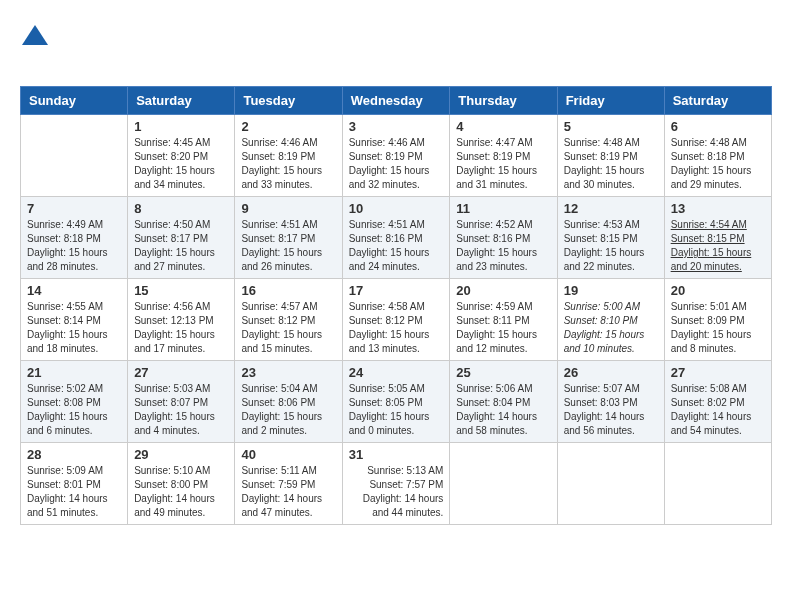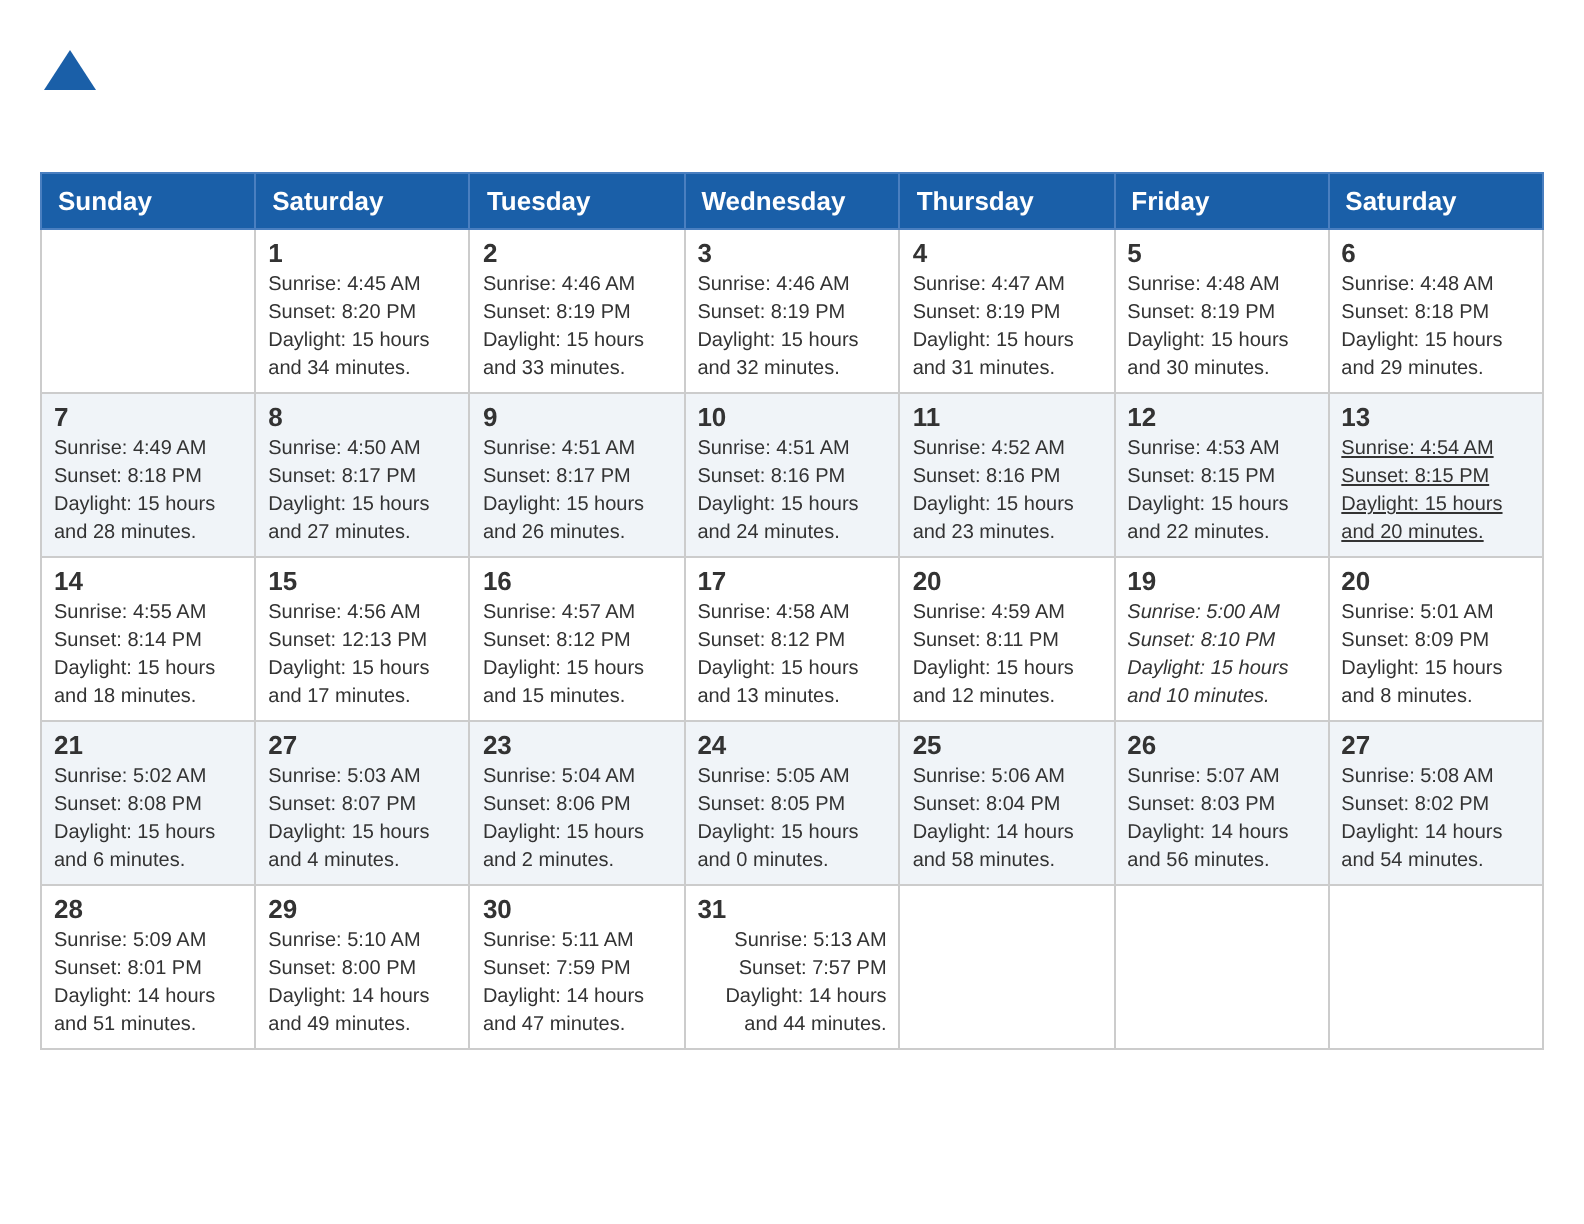--- a/index.html
+++ b/index.html
@@ -338,21 +338,21 @@
 and 51 minutes.</div>
         </td>
         <td>
           <div class="day-number">29</div>
           <div class="day-info" style="white-space: pre-line;">Sunrise: 5:10 AM
 Sunset: 8:00 PM
 Daylight: 14 hours
 and 49 minutes.</div>
         </td>
         <td>
-          <div class="day-number">30</div>
+          <div class="day-number">40</div>
           <div class="day-info" style="white-space: pre-line;">Sunrise: 5:11 AM
 Sunset: 7:59 PM
 Daylight: 14 hours
 and 47 minutes.</div>
         </td>
         <td>
           <div class="day-number">31</div>
           <div class="day-info" style="white-space: pre-line; text-align: right;">Sunrise: 5:13 AM
 Sunset: 7:57 PM
 Daylight: 14 hours

